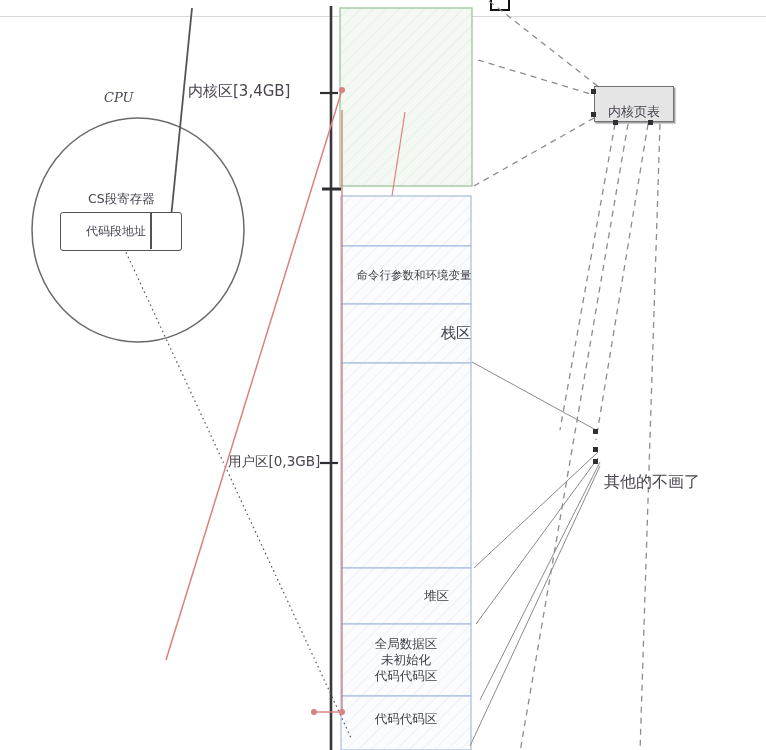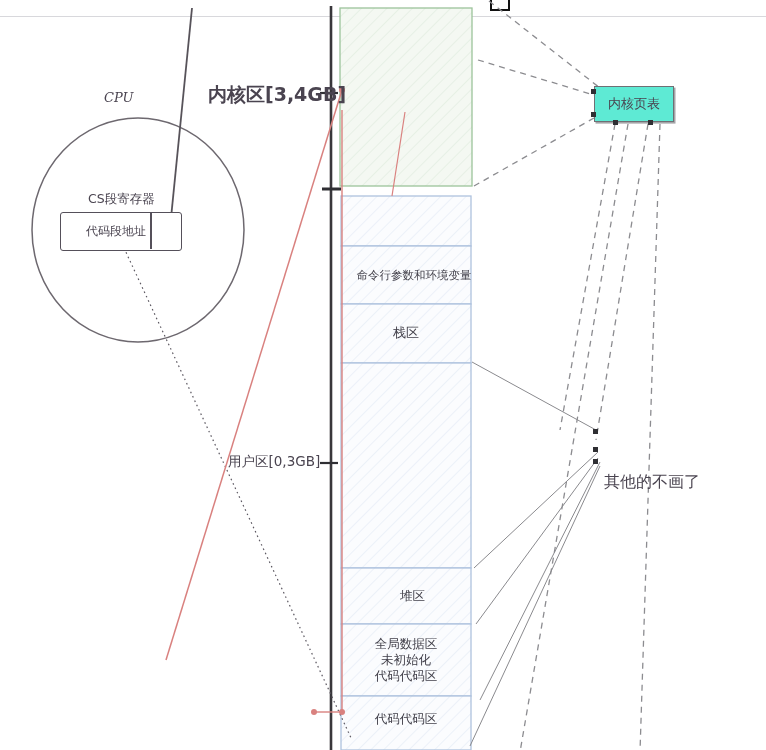--- a/index.html
+++ b/index.html
@@ -4,23 +4,23 @@
 <style>
   html,body{margin:0;padding:0;background:#ffffff;}
   body{width:766px;height:750px;position:relative;overflow:hidden;
        font-family:"DejaVu Sans","Liberation Sans",sans-serif;}
   .canvas{position:absolute;inset:0;width:766px;height:750px;}
   svg.layer{position:absolute;left:0;top:0;width:766px;height:750px;overflow:visible;}
   .lbl{position:absolute;color:#4a4450;white-space:nowrap;}
   .seg-text{position:absolute;text-align:center;color:#42404a;line-height:1.28;
             width:100%;left:0;}
   .segbox{position:absolute;display:flex;align-items:center;justify-content:center;}
-  .pt-box{position:absolute;background:#5eead4;border:1.6px solid #6f6f74;
+  .pt-box{position:absolute;background:#e5e5e5;border:1.6px solid #6f6f74;
           box-shadow:1.5px 1.6px 0 rgba(90,90,95,.55);
-          display:flex;align-items:center;justify-content:center;color:#4a4450;}
+          display:flex;align-items:flex-end;justify-content:center;color:#4a4450;}
   .handle{position:absolute;width:5px;height:5px;background:#2f2f33;}
   .fork-box{position:absolute;background:#ffffff;border:1.4px solid #7a7076;
             border-radius:7px;display:flex;align-items:center;justify-content:center;
             color:#4a4450;font-family:"DejaVu Serif","Liberation Serif",serif;
             box-shadow:1px 1.2px 0 rgba(120,110,115,.35);}
   .cs-box{position:absolute;border:1.5px solid #55505a;border-radius:3px;background:#fff;}
   .cs-div{position:absolute;width:1.5px;background:#55505a;}
   .cs-text{position:absolute;color:#4a4450;}
   .topbar{position:absolute;left:0;top:16px;width:766px;height:1px;background:#d8d8dc;}
   .topsq{position:absolute;left:490px;top:-6px;width:16px;height:13px;
@@ -131,39 +131,39 @@
 
   <div class="lbl" style="left:104px;top:90px;font-size:13px;font-style:italic;
               font-family:'DejaVu Serif','Liberation Serif',serif;">CPU</div>
 
   <div class="cs-text" style="left:88px;top:191px;font-size:12.5px;">CS段寄存器</div>
 
   <div class="cs-box" style="left:60px;top:212px;width:120px;height:37px;"></div>
   <div class="cs-div" style="left:150px;top:212px;height:37px;"></div>
   <div class="cs-text" style="left:86px;top:223px;font-size:12px;">代码段地址</div>
 
-  <div class="lbl" style="left:208px;top:82px;font-size:19px;font-weight:bold;">内核区[3,4GB]</div>
+  <div class="lbl" style="left:188px;top:82px;font-size:15px;font-weight:normal;">内核区[3,4GB]</div>
 
   <div class="lbl" style="left:228px;top:453px;font-size:13.5px;">用户区[0,3GB]</div>
 
 
   <div class="segbox" style="left:341px;top:246px;width:130px;height:58px;">
     <div class="seg-text" style="font-size:11.5px;padding-left:8px;">
       <span>命令行参数和环境变量</span>
     </div>
   </div>
 
   <div class="segbox" style="left:341px;top:304px;width:130px;height:59px;">
-    <div class="seg-text" style="font-size:13px;">
+    <div class="seg-text" style="font-size:15px;text-align:right;">
       <span>栈区</span>
     </div>
   </div>
 
 
-  <div class="segbox" style="left:335px;top:568px;width:155px;height:56px;">
+  <div class="segbox" style="left:359px;top:568px;width:155px;height:56px;">
     <div class="seg-text" style="font-size:12.5px;">
       <span>堆区</span>
     </div>
   </div>
 
   <div class="segbox" style="left:341px;top:624px;width:130px;height:72px;">
     <div class="seg-text" style="font-size:12.5px;">
       <div>全局数据区</div>
       <div>未初始化</div>
       <div>代码代码区</div>

